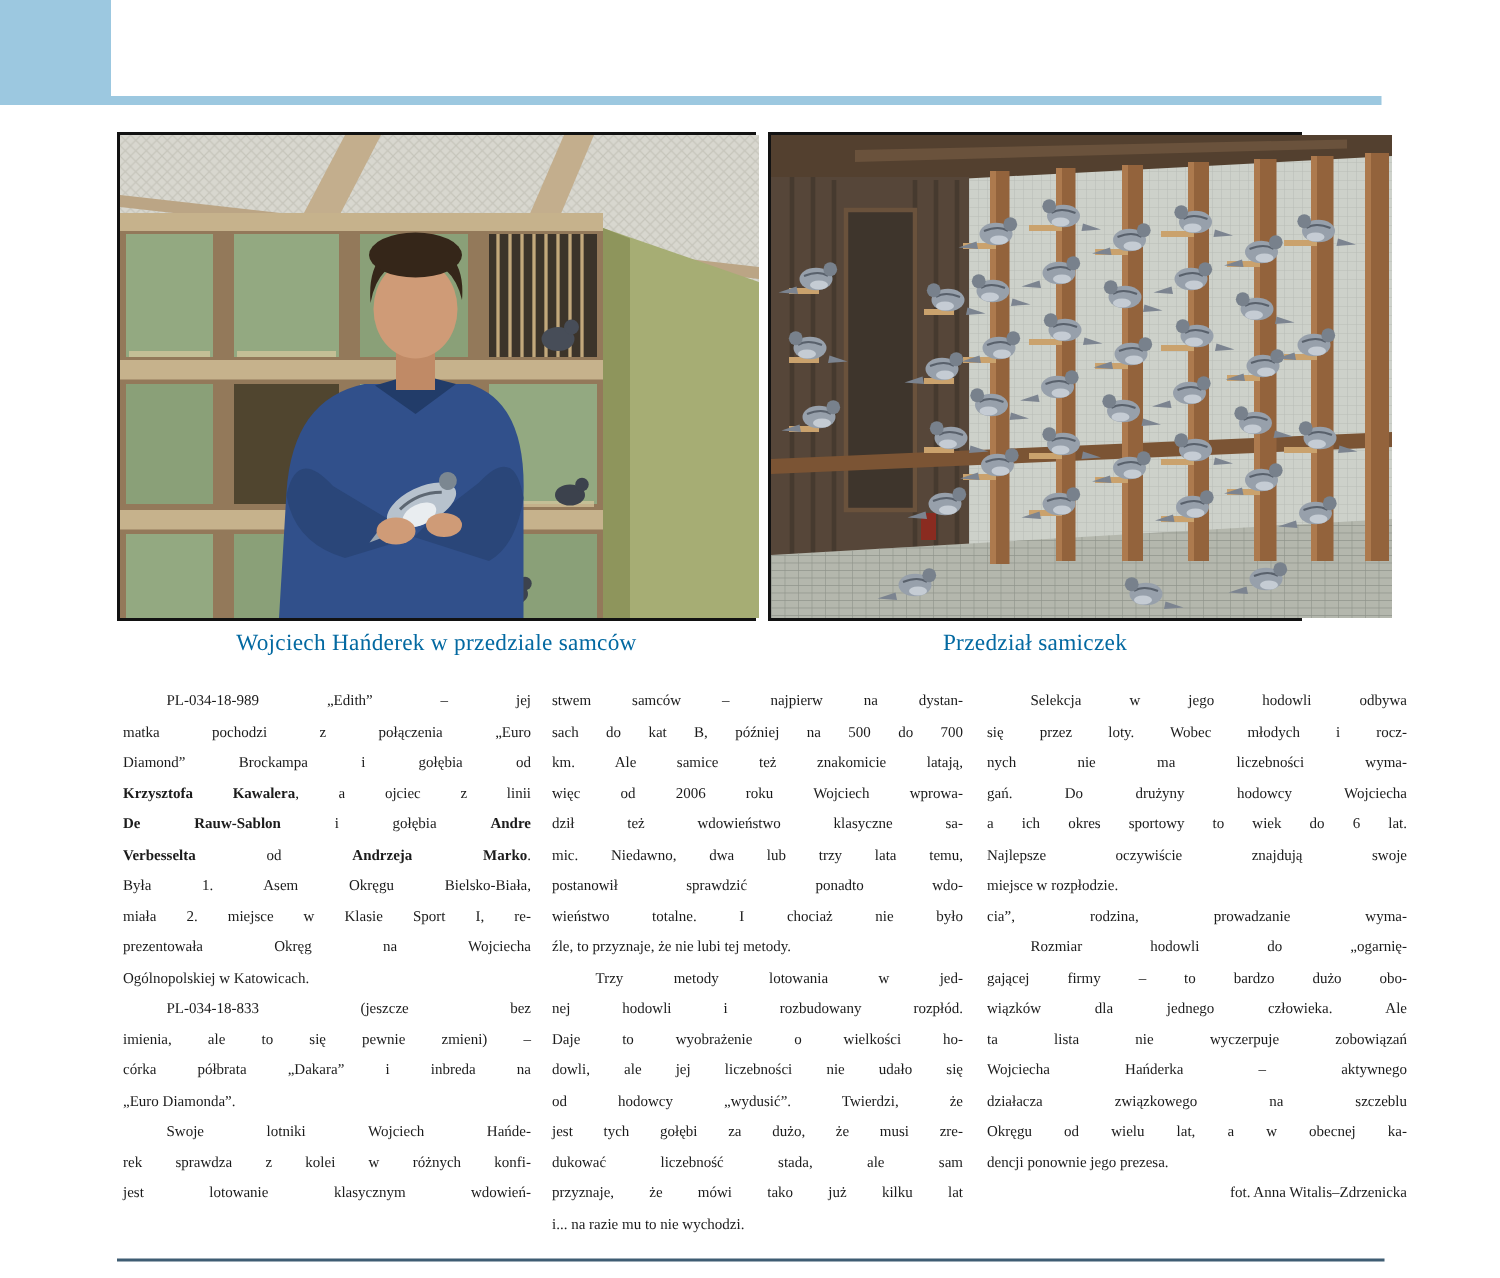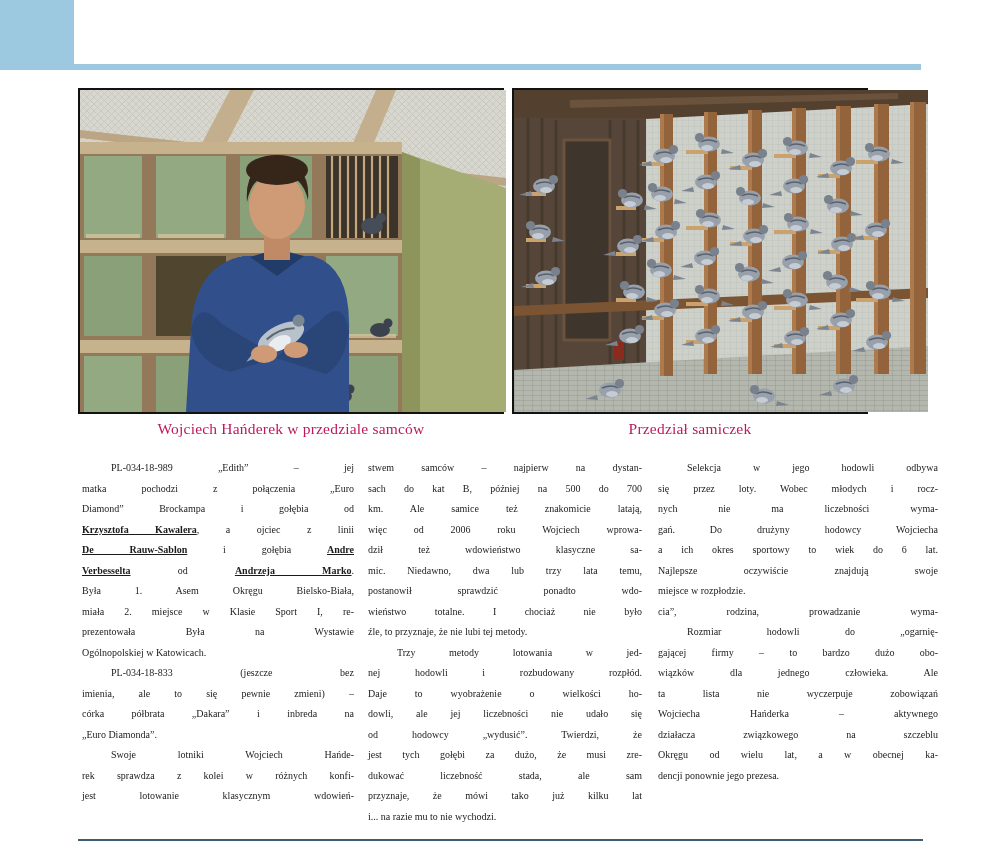--- a/index.html
+++ b/index.html
@@ -8,29 +8,29 @@
     font-family:"Liberation Serif","DejaVu Serif",serif; color:#1b1b1b;
     overflow:hidden;
   }
   .accent-square { position:absolute; left:0; top:0; width:74px; height:64px; background:#9cc8e0; }
   .accent-bar    { position:absolute; left:0; top:64px; width:921px; height:6px; background:#9cc8e0; }
 
   figure { position:absolute; margin:0; }
   .photo-frame { display:block; border:2px solid #121212; background:#d8d7cf; }
   .photo-frame svg { display:block; }
   figcaption {
-    text-align:center; font-size:15.5px; color:#be185d; margin-top:6px; letter-spacing:0.2px;
+    text-align:center; font-size:15.5px; color:#0369a1; margin-top:6px; letter-spacing:0.2px;
   }
 
   .article-col { position:absolute; top:458px; font-size:10px; line-height:20.5px; }
   .line { text-align:justify; text-align-last:justify; }
   .line.end { text-align:center; text-align-last:left; }
   .line.right { text-align:right; text-align-last:right; }
   .line.indent { text-indent:29px; }
-  .b { font-weight:bold;text-decoration:underline; }
+  .b { font-weight:bold; }
 
   .footer-rule { position:absolute; left:78px; top:839px; width:845px; height:2px; background:#3f5d73; }
 </style>
 </head>
 <body>
 
 <div class="page">
 
   <div class="accent-square" style="background: rgb(156, 200, 224);"></div>
   <div class="accent-bar" style="background: rgb(156, 200, 224);"></div>
@@ -245,21 +245,21 @@
 
   <div class="article-col" style="left:82px;  width:272px;">
       <div class="line indent"><span>PL-034-18-989 „Edith” – jej</span></div>
       <div class="line"><span>matka pochodzi z połączenia „Euro</span></div>
       <div class="line"><span>Diamond” Brockampa i gołębia od</span></div>
       <div class="line"><span class="b">Krzysztofa Kawalera</span><span>, a ojciec z linii</span></div>
       <div class="line"><span class="b">De Rauw-Sablon</span><span> i gołębia </span><span class="b">Andre</span></div>
       <div class="line"><span class="b">Verbesselta</span><span> od </span><span class="b">Andrzeja Marko</span><span>.</span></div>
       <div class="line"><span>Była 1. Asem Okręgu Bielsko-Biała,</span></div>
       <div class="line"><span>miała 2. miejsce w Klasie Sport I, re-</span></div>
-      <div class="line"><span>prezentowała Była na Wystawie</span></div>
+      <div class="line"><span>prezentowała Okręg na Wojciecha</span></div>
       <div class="line end"><span>Ogólnopolskiej w Katowicach.</span></div>
       <div class="line indent"><span>PL-034-18-833 (jeszcze bez</span></div>
       <div class="line"><span>imienia, ale to się pewnie zmieni) –</span></div>
       <div class="line"><span>córka półbrata „Dakara” i inbreda na</span></div>
       <div class="line end"><span>„Euro Diamonda”.</span></div>
       <div class="line indent"><span>Swoje lotniki Wojciech Hańde-</span></div>
       <div class="line"><span>rek sprawdza z kolei w różnych konfi-</span></div>
       <div class="line"><span>jest lotowanie klasycznym wdowień-</span></div>
     </div>
   <div class="article-col" style="left:368px; width:274px;">
@@ -292,16 +292,17 @@
       <div class="line end"><span>miejsce w rozpłodzie.</span></div>
       <div class="line"><span>cia”, rodzina, prowadzanie wyma-</span></div>
       <div class="line indent"><span>Rozmiar hodowli do „ogarnię-</span></div>
       <div class="line"><span>gającej firmy – to bardzo dużo obo-</span></div>
       <div class="line"><span>wiązków dla jednego człowieka. Ale</span></div>
       <div class="line"><span>ta lista nie wyczerpuje zobowiązań</span></div>
       <div class="line"><span>Wojciecha Hańderka – aktywnego</span></div>
       <div class="line"><span>działacza związkowego na szczeblu</span></div>
       <div class="line"><span>Okręgu od wielu lat, a w obecnej ka-</span></div>
       <div class="line end"><span>dencji ponownie jego prezesa.</span></div>
+      <div class="line right"><span>fot. Anna Witalis–Zdrzenicka</span></div>
     </div>
 
   <div class="footer-rule" style="background: rgb(63, 93, 115);"></div>
 </div>
 
 </body></html>

